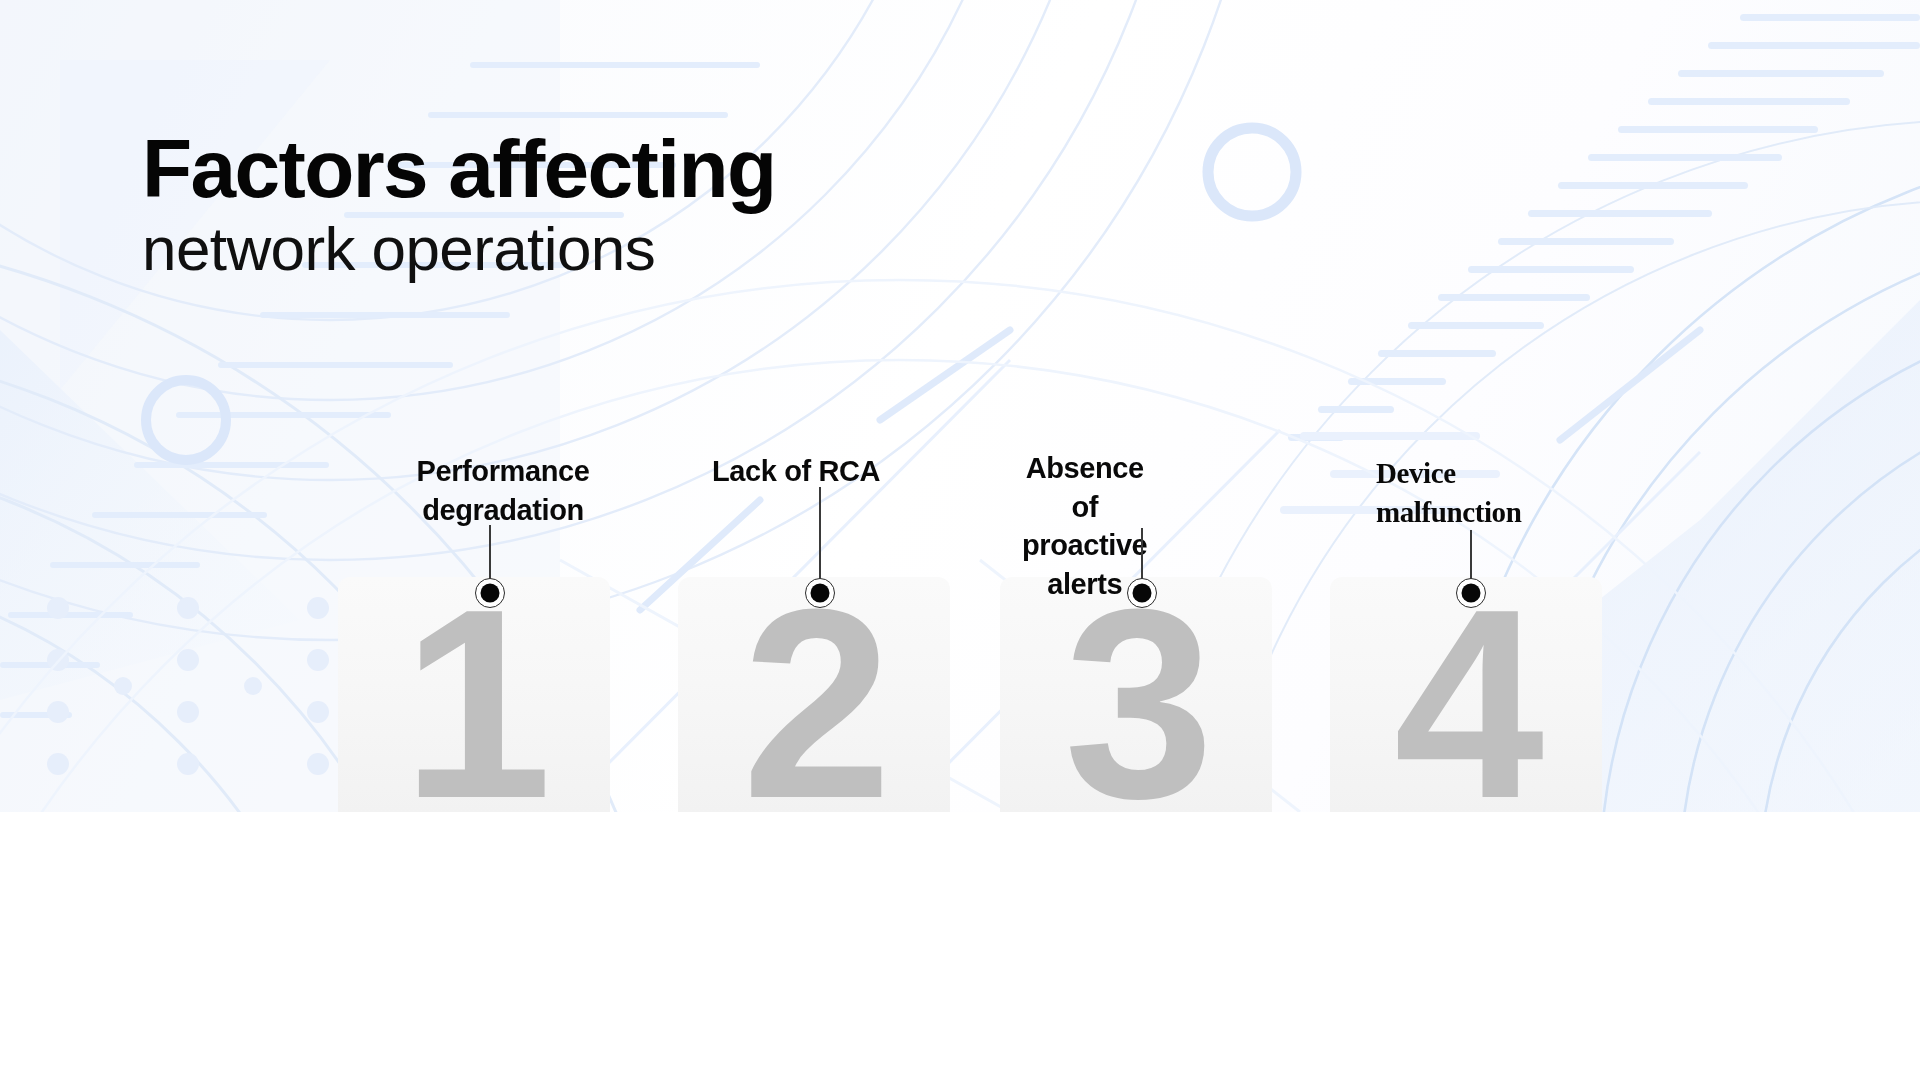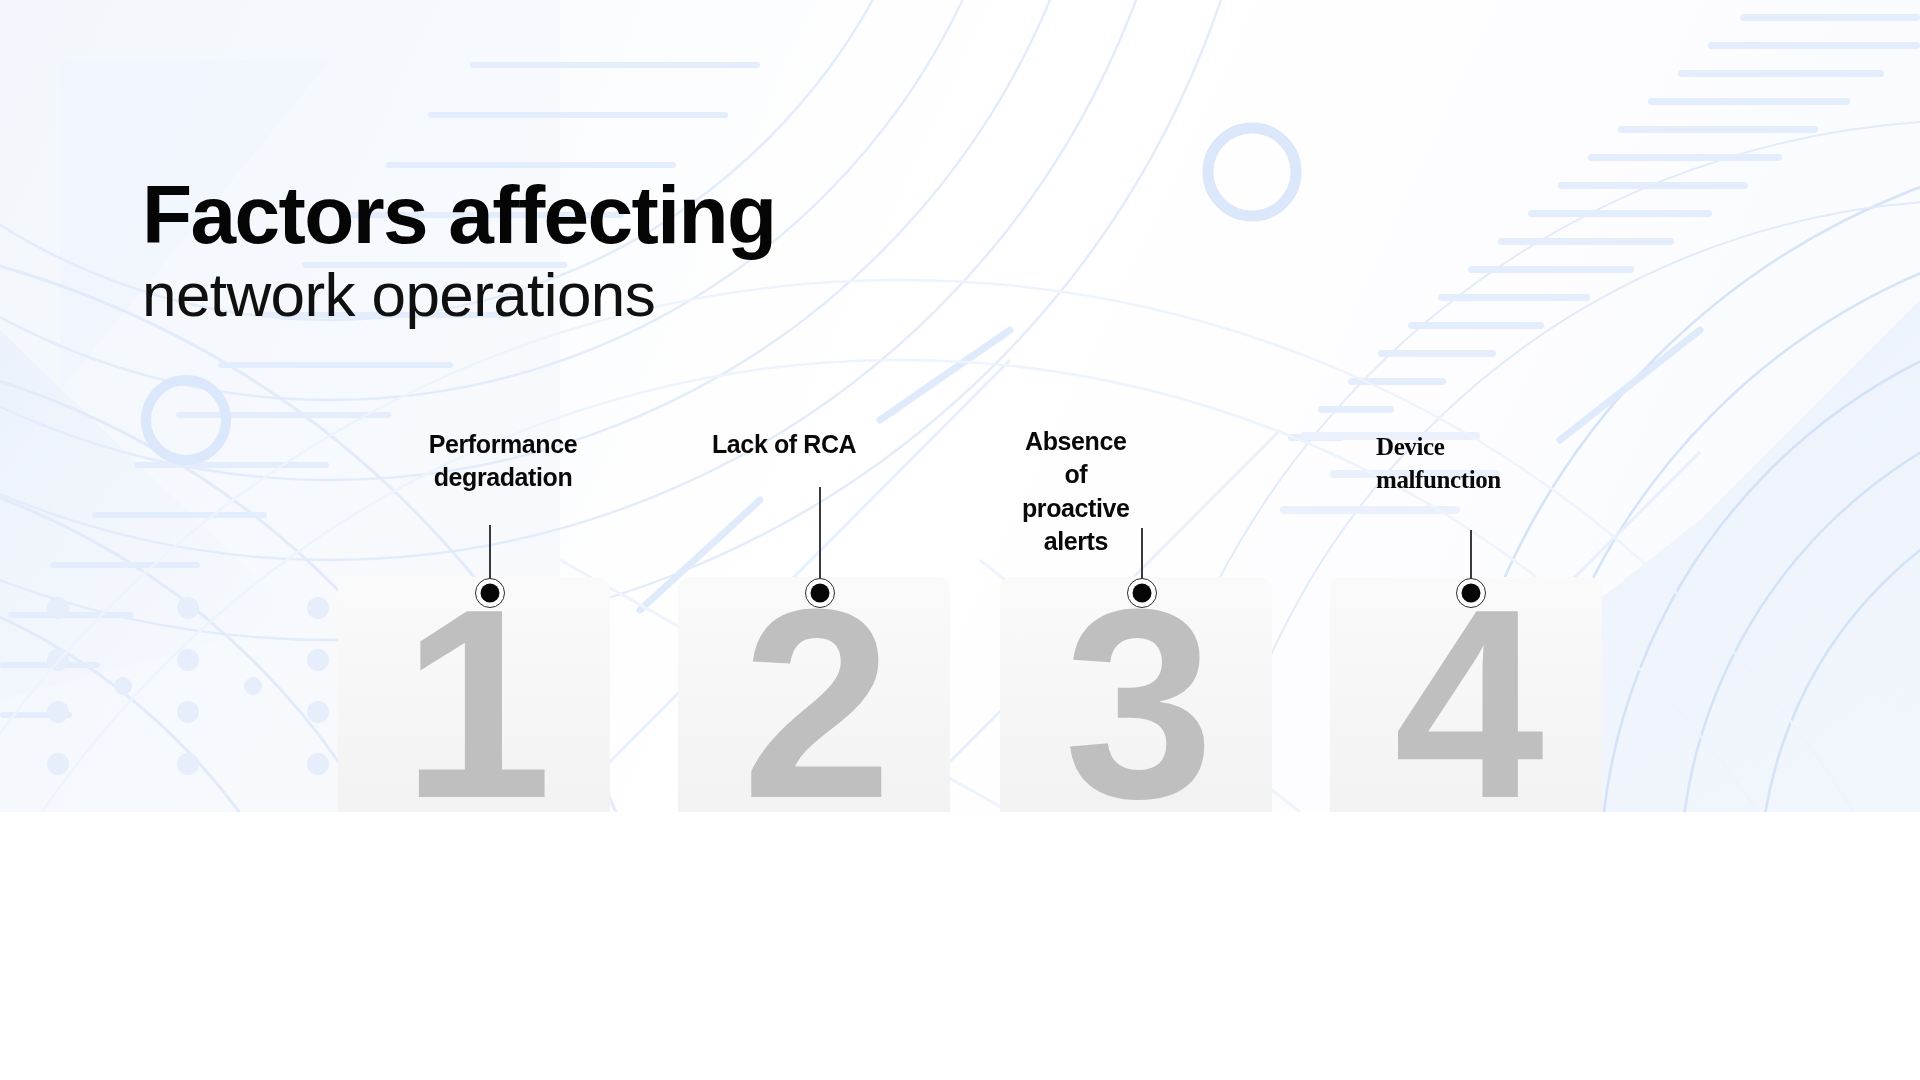--- a/index.html
+++ b/index.html
@@ -59,21 +59,20 @@
     top: 128px;
     z-index: 6;
   }
   .headline-main {
     font-size: 82px;
     line-height: 1.0;
     font-weight: 700;
     letter-spacing: -1.6px;
     color: #050505;
     white-space: nowrap;
-    margin-top: 46px;
   }
   .headline-sub {
     margin-top: 8px;
     font-size: 62px;
     line-height: 1.0;
     font-weight: 400;
     letter-spacing: -0.6px;
     color: #101010;
     white-space: nowrap;
   }
@@ -137,26 +136,27 @@
     left: 50%;
     top: 50%;
     transform: translate(-50%, -50%);
     width: 19px;
     height: 19px;
     border-radius: 50%;
     background: #070707;
   }
   .label {
     position: absolute;
-    font-size: 25px;
+    font-size: 29px;
     line-height: 1.33;
     font-weight: 700;
     letter-spacing: -0.4px;
     color: #090909;
     white-space: pre-line;
+    margin-top: 24px;
   }
 </style>
 </head>
 <body>
 
 <div class="slide">
 
   <div class="canvas">
 
     <div class="bg-layer">

